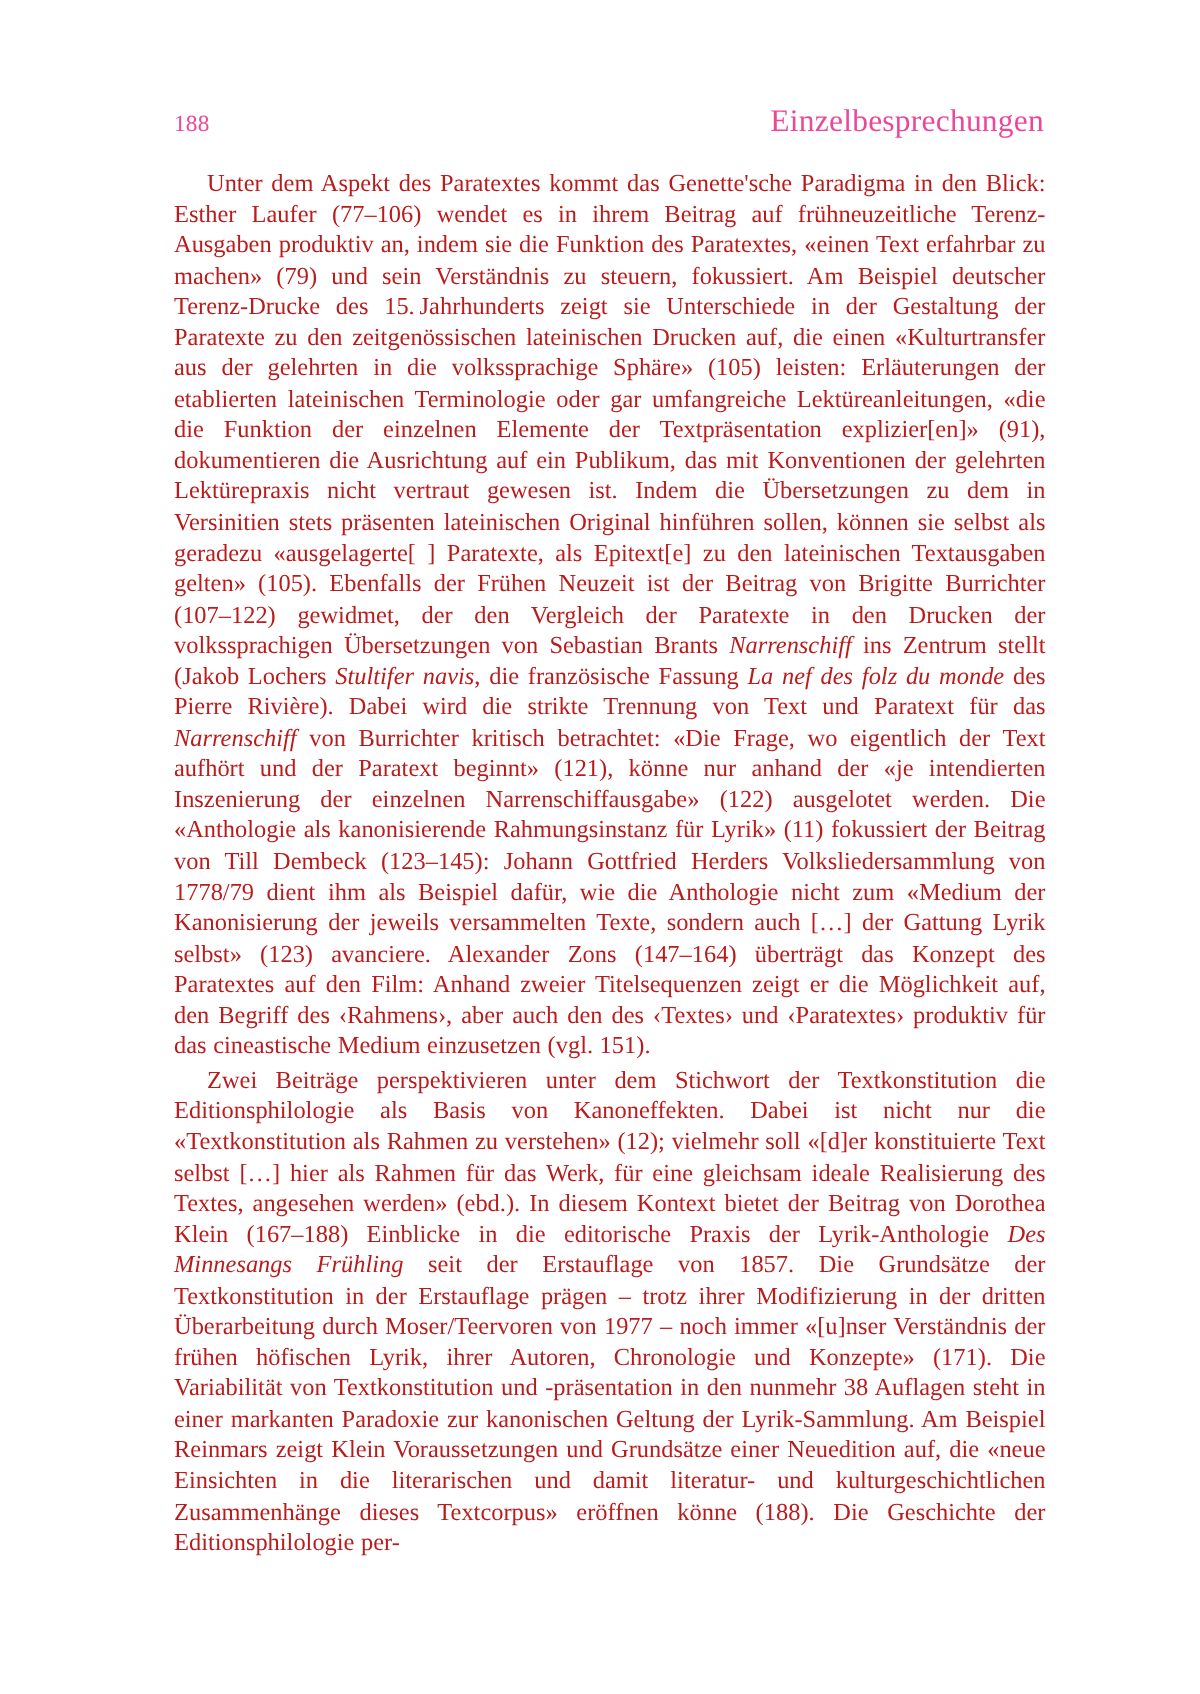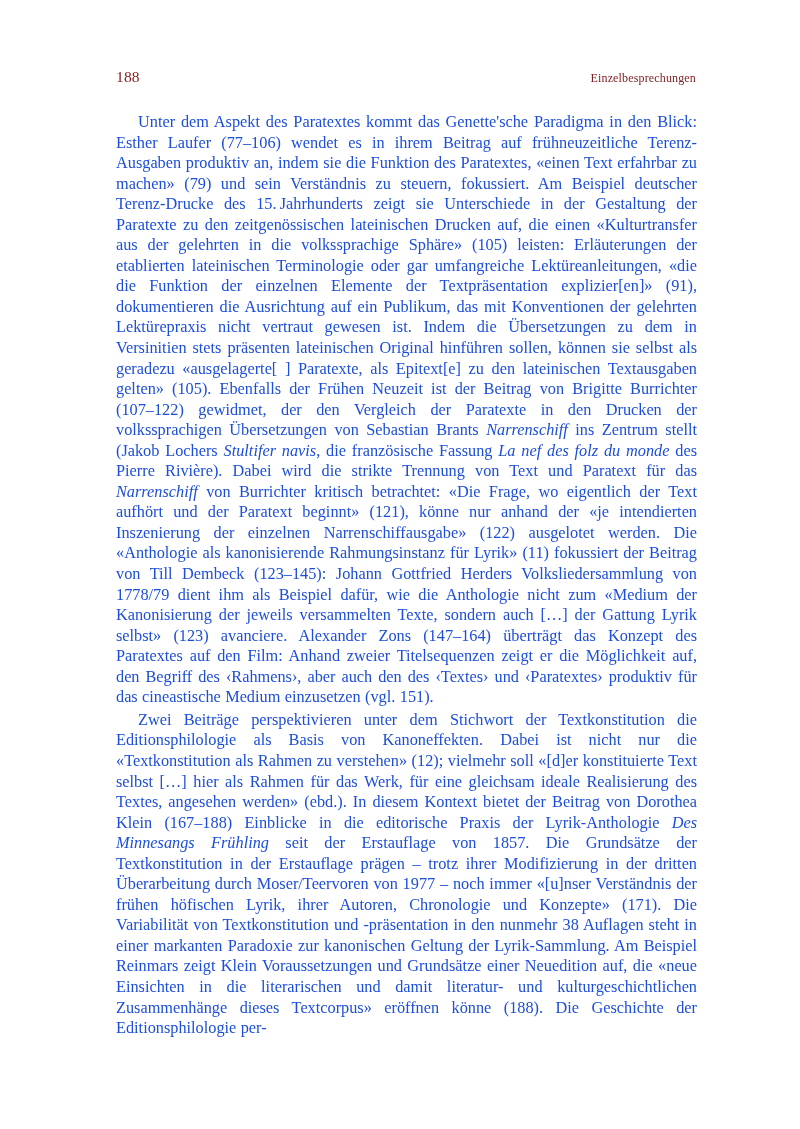--- a/index.html
+++ b/index.html
@@ -26,44 +26,44 @@
   .running-head {
     position: absolute;
     left: 116px;
     top: 68px;
     width: 580px;
     display: flex;
     justify-content: space-between;
     align-items: baseline;
     font-size: 15.5px;
     letter-spacing: 0.15px;
-    color: #7f1d1d;
+    color: #ec4899;
   }
   .folio {
     font-size: 15.5px;
   }
   .head-title {
-    font-size: 12px;
+    font-size: 21px;
   }
   .textblock {
     position: absolute;
     left: 116px;
     top: 112px;
     width: 581px;
   }
   p.para {
     margin: 0;
     padding: 0;
     text-align: justify;
     text-justify: inter-word;
     font-size: 16.3px;
     line-height: 20.55px;
     text-indent: 1.35em;
     hyphens: manual;
-    color: #1d4ed8;
+    color: #b91c1c;
     word-spacing: 0.02em;
   }
   p.para + p.para {
     margin-top: 2px;
   }
   i, .ital {
     font-style: italic;
   }
 </style>
 </head>

